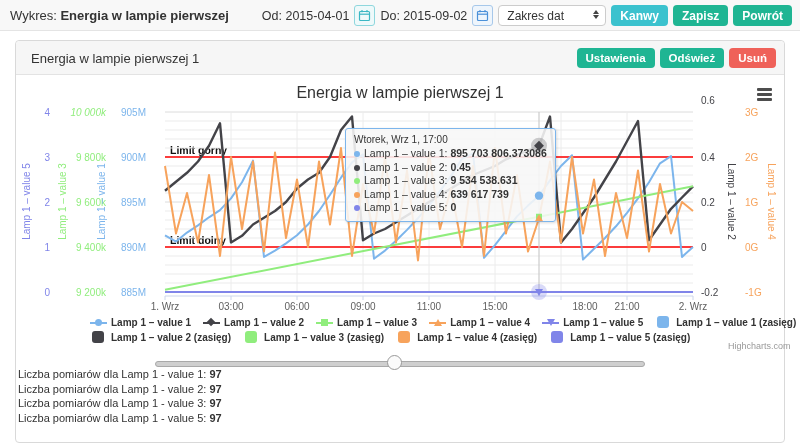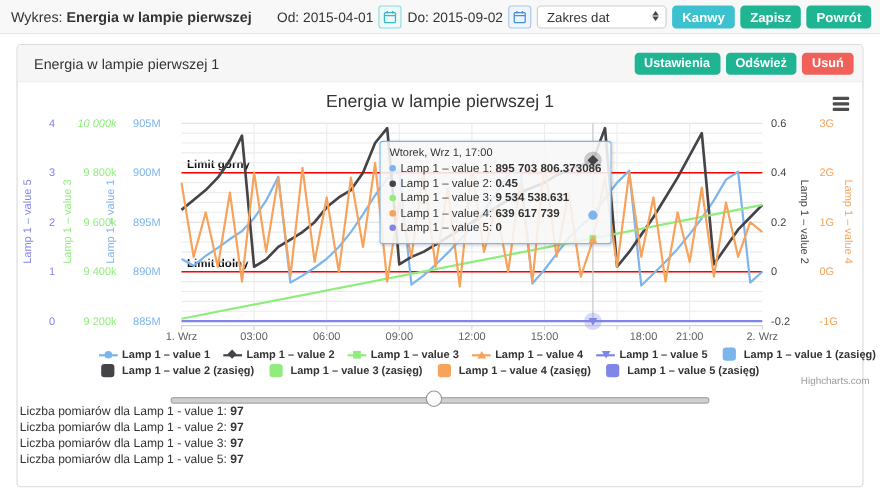--- a/index.html
+++ b/index.html
@@ -6,21 +6,21 @@
   #stage{position:relative;width:800px;height:447px;font-family:"Liberation Sans","DejaVu Sans",sans-serif;color:#333;overflow:hidden;background:#fff;}
   
   .topbar{position:absolute;left:0;top:0;width:800px;height:31px;background:#f8f8f8;border-bottom:1px solid #e4e4e4;box-sizing:border-box;}
   .topbar-title{position:absolute;left:10px;top:8px;font-size:13px;color:#333;}
   .topbar-title b{font-weight:bold;}
   .topbar-controls{position:absolute;right:8px;top:5px;height:21px;display:flex;align-items:center;gap:5px;}
   .datelabel{font-size:12.5px;color:#333;white-space:nowrap;}
   .calbtn{width:21px;height:21px;border-radius:3px;display:flex;align-items:center;justify-content:center;box-sizing:border-box;cursor:pointer;}
   .calbtn.teal{border:1px solid #8fd7dd;background:#eef9fa;}
   .calbtn.blue{border:1px solid #a7c8ea;background:#eef5fc;}
-  .select{position:relative;width:118px;height:21px;border:1px solid #ccc;border-radius:4px;background:#fff;box-sizing:border-box;font-size:12px;color:#333;display:flex;align-items:center;padding-left:8px;cursor:pointer;}
+  .select{position:relative;width:108px;height:21px;border:1px solid #ccc;border-radius:4px;background:#fff;box-sizing:border-box;font-size:12px;color:#333;display:flex;align-items:center;padding-left:8px;cursor:pointer;}
   .caret{position:absolute;right:6px;top:4px;display:flex;flex-direction:column;gap:1px;}
   .caret i{display:block;width:0;height:0;border-left:3.5px solid transparent;border-right:3.5px solid transparent;}
   .caret .up{border-bottom:4px solid #444;}
   .caret .dn{border-top:4px solid #444;}
   .btn{height:21px;border:none;border-radius:4px;color:#fff;font-size:12px;font-weight:bold;padding:0 9px;display:flex;align-items:center;cursor:pointer;font-family:inherit;}
   .btn-teal{background:#3bc2ce;}
   .btn-green{background:#1fb593;}
   .btn-red{background:#ef6159;}
   
   .panel{position:absolute;left:15px;top:40px;width:770px;height:403px;border:1px solid #d9d9d9;border-radius:4px;background:#fff;box-sizing:border-box;}
@@ -194,33 +194,33 @@
       <div class="abs tick" style="left: 86px; top: 287px; width: 60px; text-align: right; color: rgb(124, 181, 236);">885M</div>
       <div class="abs tick" style="left: 86px; top: 242px; width: 60px; text-align: right; color: rgb(124, 181, 236);">890M</div>
       <div class="abs tick" style="left: 86px; top: 197px; width: 60px; text-align: right; color: rgb(124, 181, 236);">895M</div>
       <div class="abs tick" style="left: 86px; top: 152px; width: 60px; text-align: right; color: rgb(124, 181, 236);">900M</div>
       <div class="abs tick" style="left: 86px; top: 107px; width: 60px; text-align: right; color: rgb(124, 181, 236);">905M</div>
       <div class="abs axtitle" style="left: 46px; top: 196px; width: 110px; text-align: center; transform: rotate(-90deg); color: rgb(124, 181, 236);">Lamp 1 – value 1</div>
       <div class="abs tick" style="left: 701px; top: 287px; color: rgb(67, 67, 72);">-0.2</div>
       <div class="abs tick" style="left: 701px; top: 242px; color: rgb(67, 67, 72);">0</div>
       <div class="abs tick" style="left: 701px; top: 197px; color: rgb(67, 67, 72);">0.2</div>
       <div class="abs tick" style="left: 701px; top: 152px; color: rgb(67, 67, 72);">0.4</div>
-      <div class="abs tick" style="left: 701px; top: 107px; color: rgb(67, 67, 72);">0.6</div>
+      <div class="abs tick" style="left: 701px; top: 95px; color: rgb(67, 67, 72);">0.6</div>
       <div class="abs axtitle" style="left: 676px; top: 196px; width: 110px; text-align: center; transform: rotate(90deg); color: rgb(67, 67, 72);">Lamp 1 – value 2</div>
       <div class="abs tick" style="left: 745px; top: 287px; color: rgb(247, 163, 92);">-1G</div>
       <div class="abs tick" style="left: 745px; top: 242px; color: rgb(247, 163, 92);">0G</div>
       <div class="abs tick" style="left: 745px; top: 197px; color: rgb(247, 163, 92);">1G</div>
       <div class="abs tick" style="left: 745px; top: 152px; color: rgb(247, 163, 92);">2G</div>
       <div class="abs tick" style="left: 745px; top: 107px; color: rgb(247, 163, 92);">3G</div>
       <div class="abs axtitle" style="left: 716px; top: 196px; width: 110px; text-align: center; transform: rotate(90deg); color: rgb(247, 163, 92);">Lamp 1 – value 4</div>
       <div class="abs xlab" style="left:165px;top:301px;">1. Wrz</div>
       <div class="abs xlab" style="left:231px;top:301px;">03:00</div>
       <div class="abs xlab" style="left:297px;top:301px;">06:00</div>
       <div class="abs xlab" style="left:363px;top:301px;">09:00</div>
-      <div class="abs xlab" style="left:429px;top:301px;">12:00</div>
+      <div class="abs xlab" style="left:429px;top:301px;">11:00</div>
       <div class="abs xlab" style="left:495px;top:301px;">15:00</div>
       <div class="abs xlab" style="left:561px;top:301px;margin-left:24px;">18:00</div>
       <div class="abs xlab" style="left:627px;top:301px;">21:00</div>
       <div class="abs xlab" style="left:693px;top:301px;">2. Wrz</div>
     </div>
 
   <div class="abs tooltip">
     <div class="hdr">Wtorek, Wrz 1, 17:00</div>
     <div id="tooltip-rows">
         <div class="row"><span class="dot" style="background: rgb(124, 181, 236);"></span>Lamp 1 – value 1: <b>895 703 806.373086</b></div>

